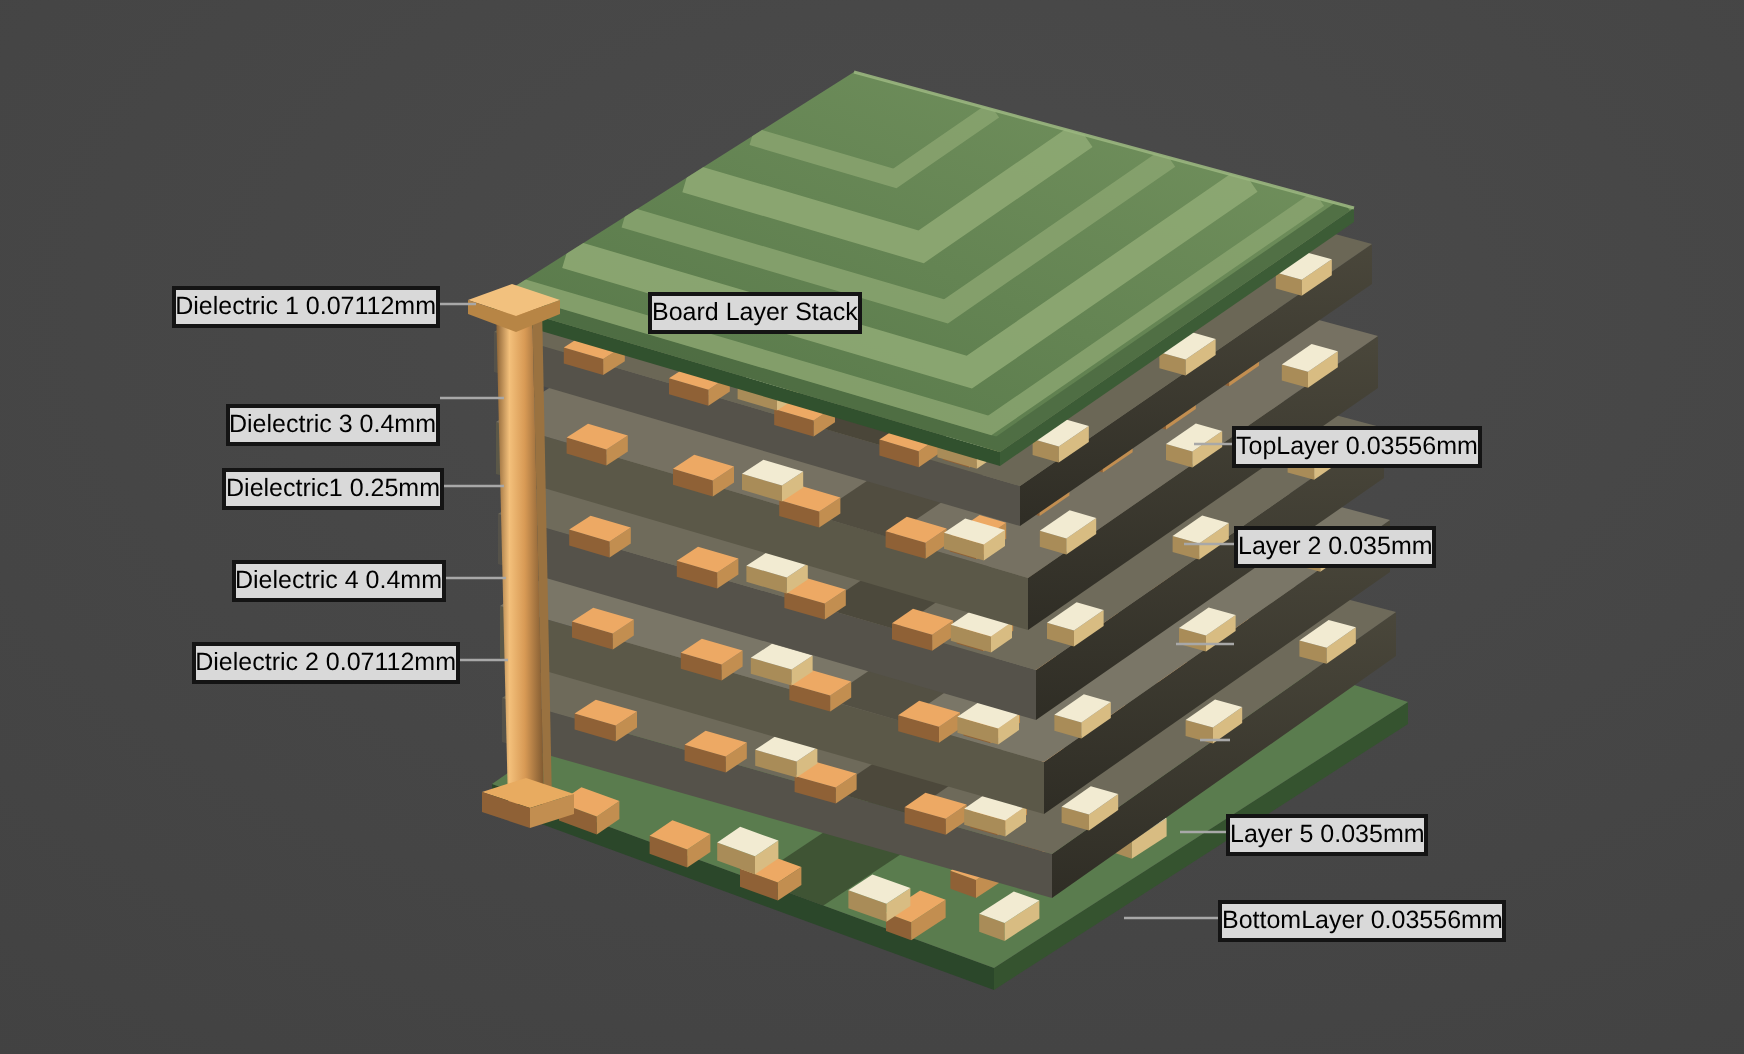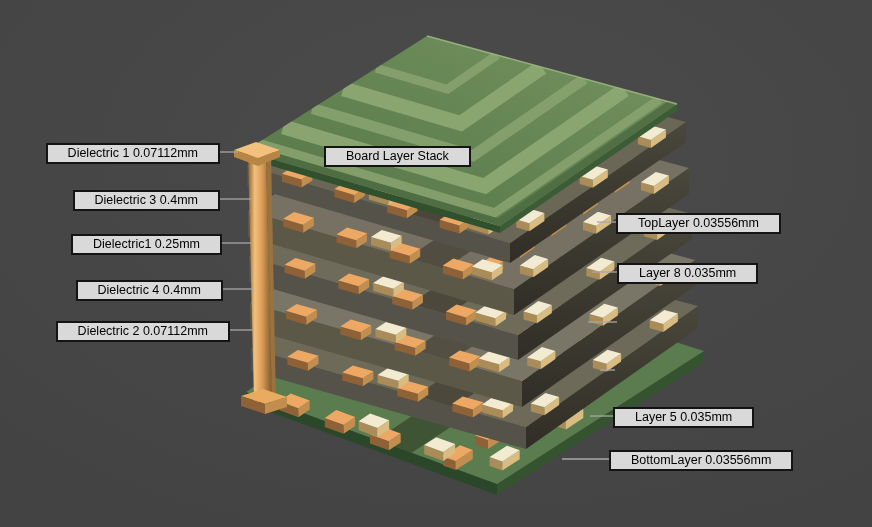--- a/index.html
+++ b/index.html
@@ -8,21 +8,21 @@
     background:var(--bg,#474747);
     font-family:"Liberation Sans",sans-serif;
   }
   #scene{position:absolute;left:0;top:0;}
   .callout{
     position:absolute;
     background:var(--label-bg,#d9d9d9);
     border:2px solid var(--label-border,#141414);
     color:var(--label-text,#000);
     font-size:12.5px;line-height:15px;
-    padding:1px 20px;white-space:nowrap;z-index:3;
+    padding:1px 0;white-space:nowrap;z-index:3;
   }
 </style>
 </head>
 <body>
 
 <div class="stage">
 
   <svg id="scene" width="872" height="527">
       <defs>
         <radialGradient id="bgG" cx="0.55" cy="0.3" r="0.9">
@@ -345,22 +345,22 @@
         <line x1="588" y1="322" x2="617" y2="322" stroke="#a8a8a8" stroke-width="1.3"></line>
         <line x1="600" y1="370" x2="615" y2="370" stroke="#a8a8a8" stroke-width="1.3"></line>
         <line x1="590" y1="416" x2="613" y2="416" stroke="#a8a8a8" stroke-width="1.3"></line>
         <line x1="562" y1="459" x2="609" y2="459" stroke="#a8a8a8" stroke-width="1.3"></line>
       </g>
     </svg>
 
   <div class="callout" style="left:324px;top:146px">Board Layer Stack</div>
 
   <div class="callout" style="right:652px;top:143px">Dielectric 1 0.07112mm</div>
-  <div class="callout" style="right:652px;top:190px">Dielectric 3 0.4mm</div>
+  <div class="callout" style="right:652px;top:202px">Dielectric 3 0.4mm</div>
   <div class="callout" style="right:650px;top:234px">Dielectric1 0.25mm</div>
   <div class="callout" style="right:649px;top:280px">Dielectric 4 0.4mm</div>
   <div class="callout" style="right:642px;top:321px">Dielectric 2 0.07112mm</div>
 
   <div class="callout" style="left:616px;top:213px">TopLayer 0.03556mm</div>
-  <div class="callout" style="left:617px;top:263px">Layer 8 0.035mm</div>
+  <div class="callout" style="left:617px;top:263px">Layer 2 0.035mm</div>
   <div class="callout" style="left:613px;top:407px">Layer 5 0.035mm</div>
   <div class="callout" style="left:609px;top:450px">BottomLayer 0.03556mm</div>
 </div>
 
 </body></html>

